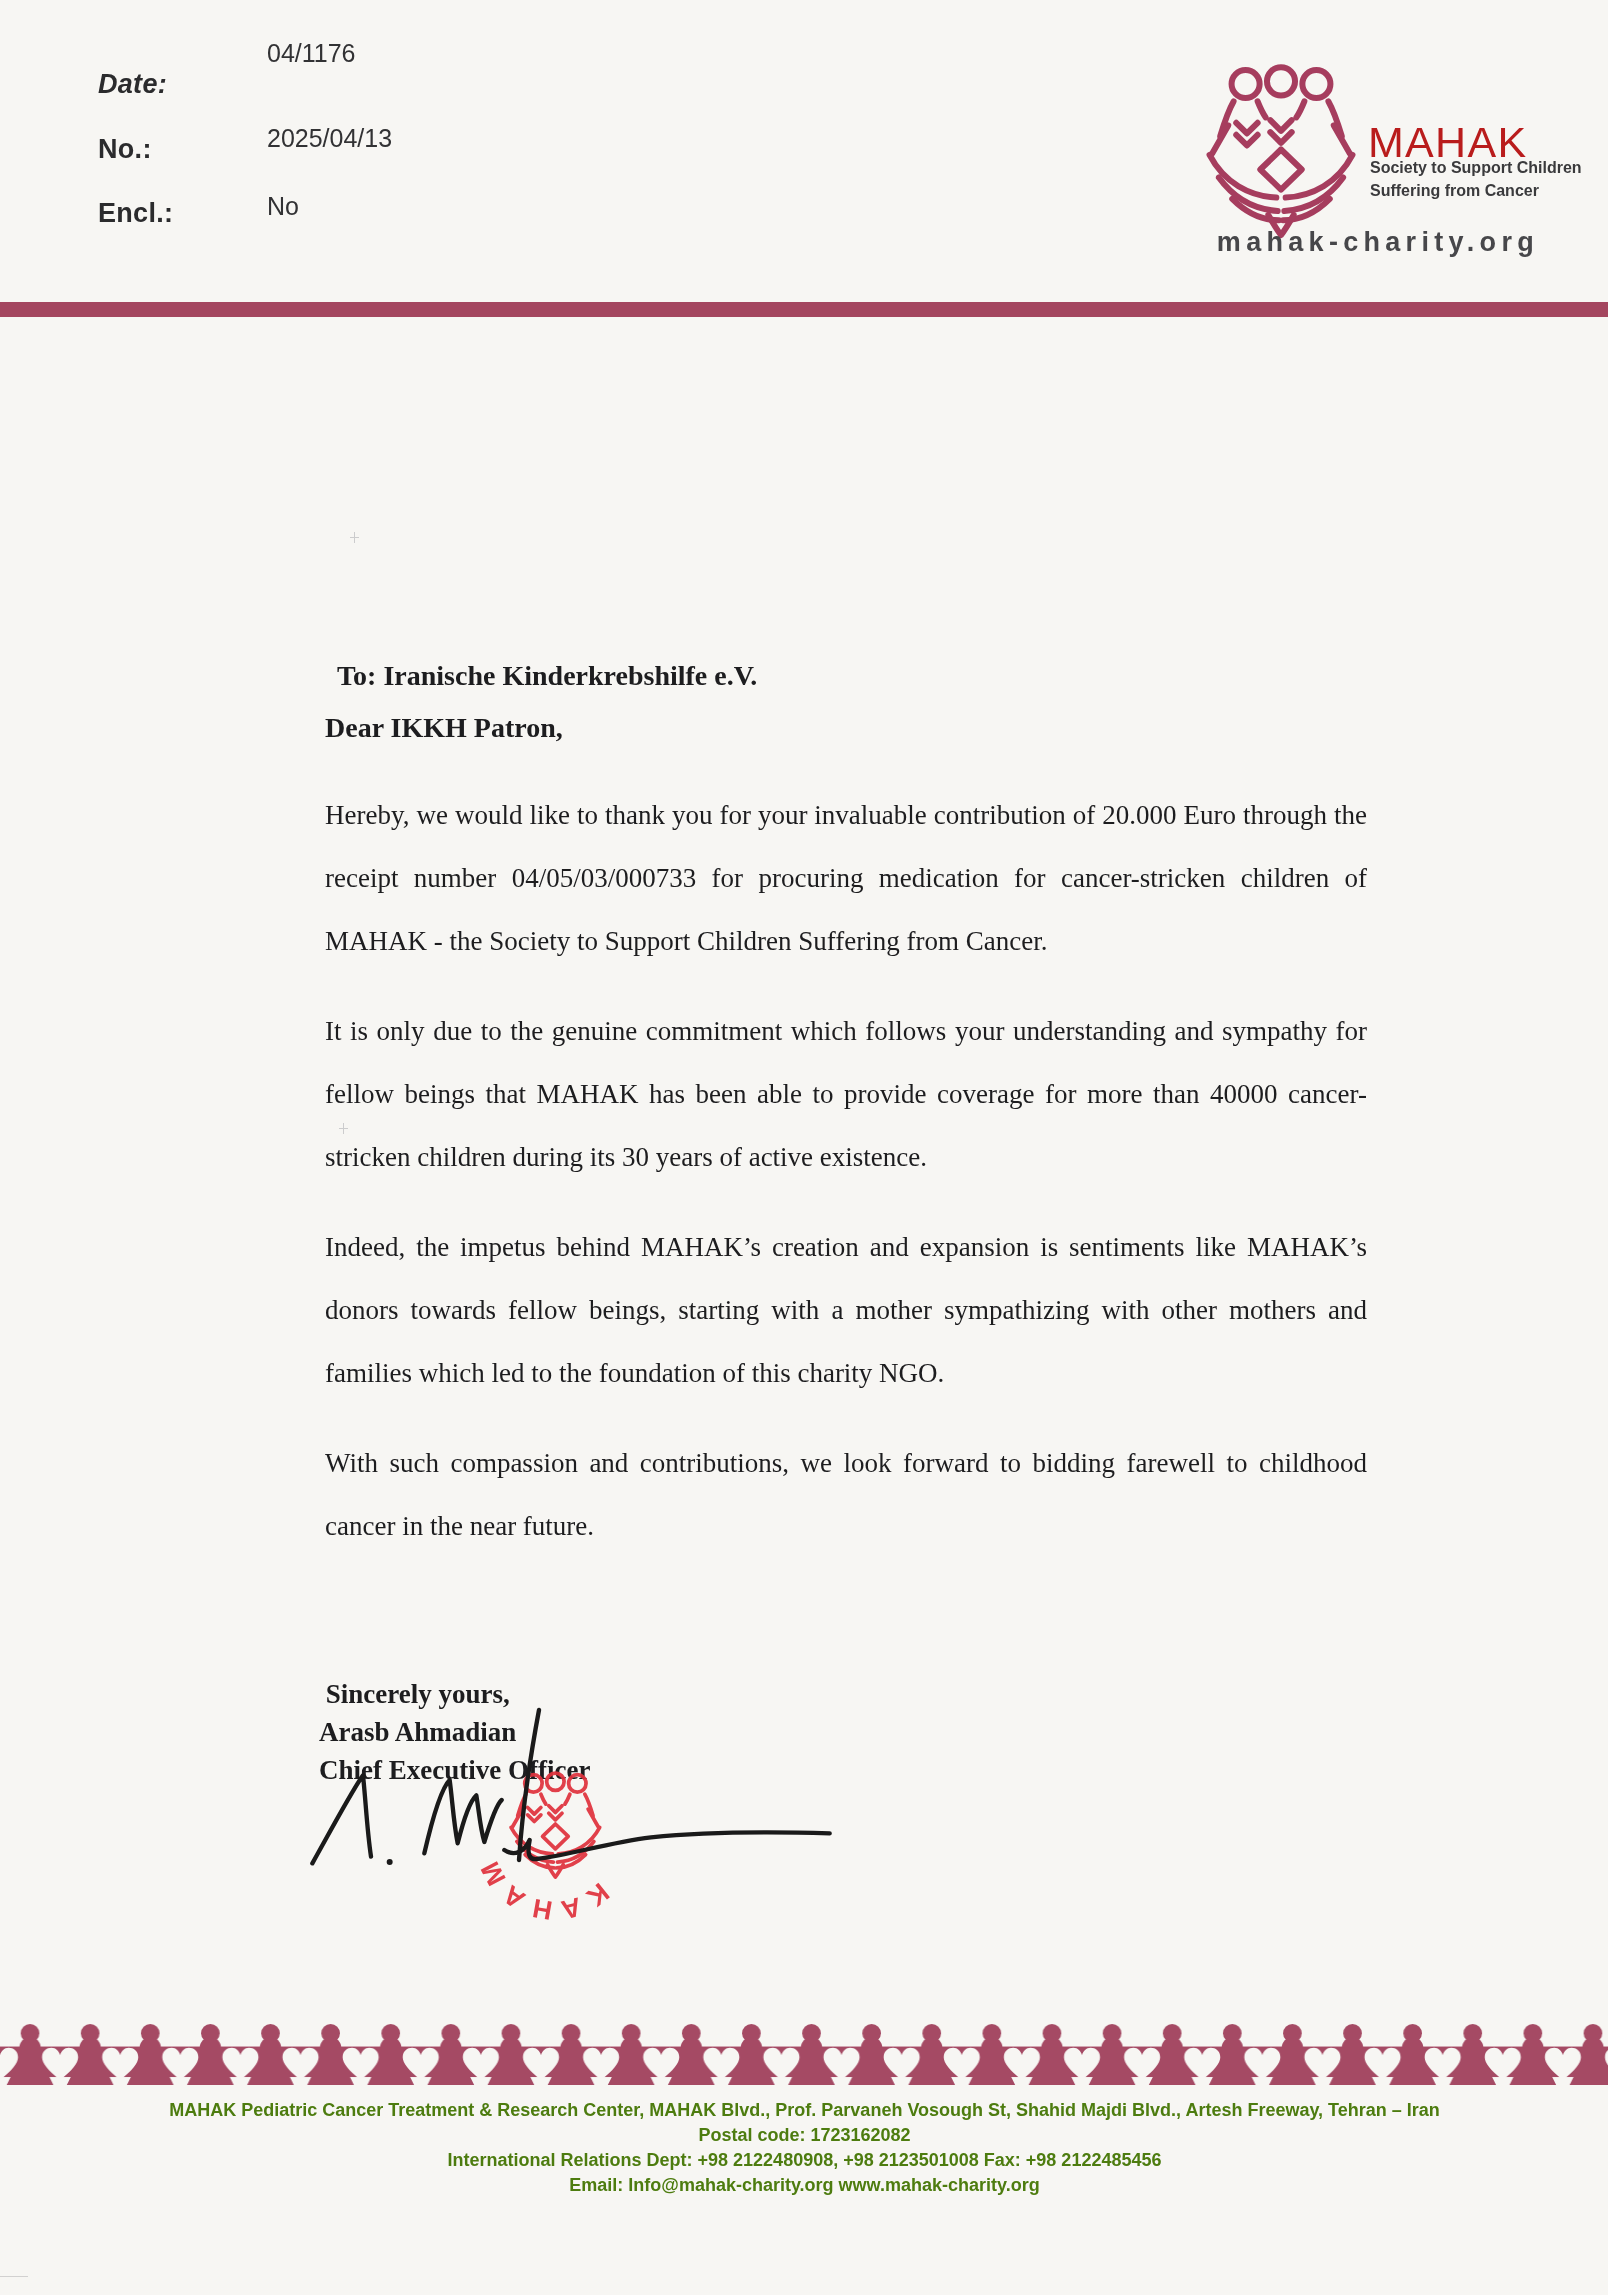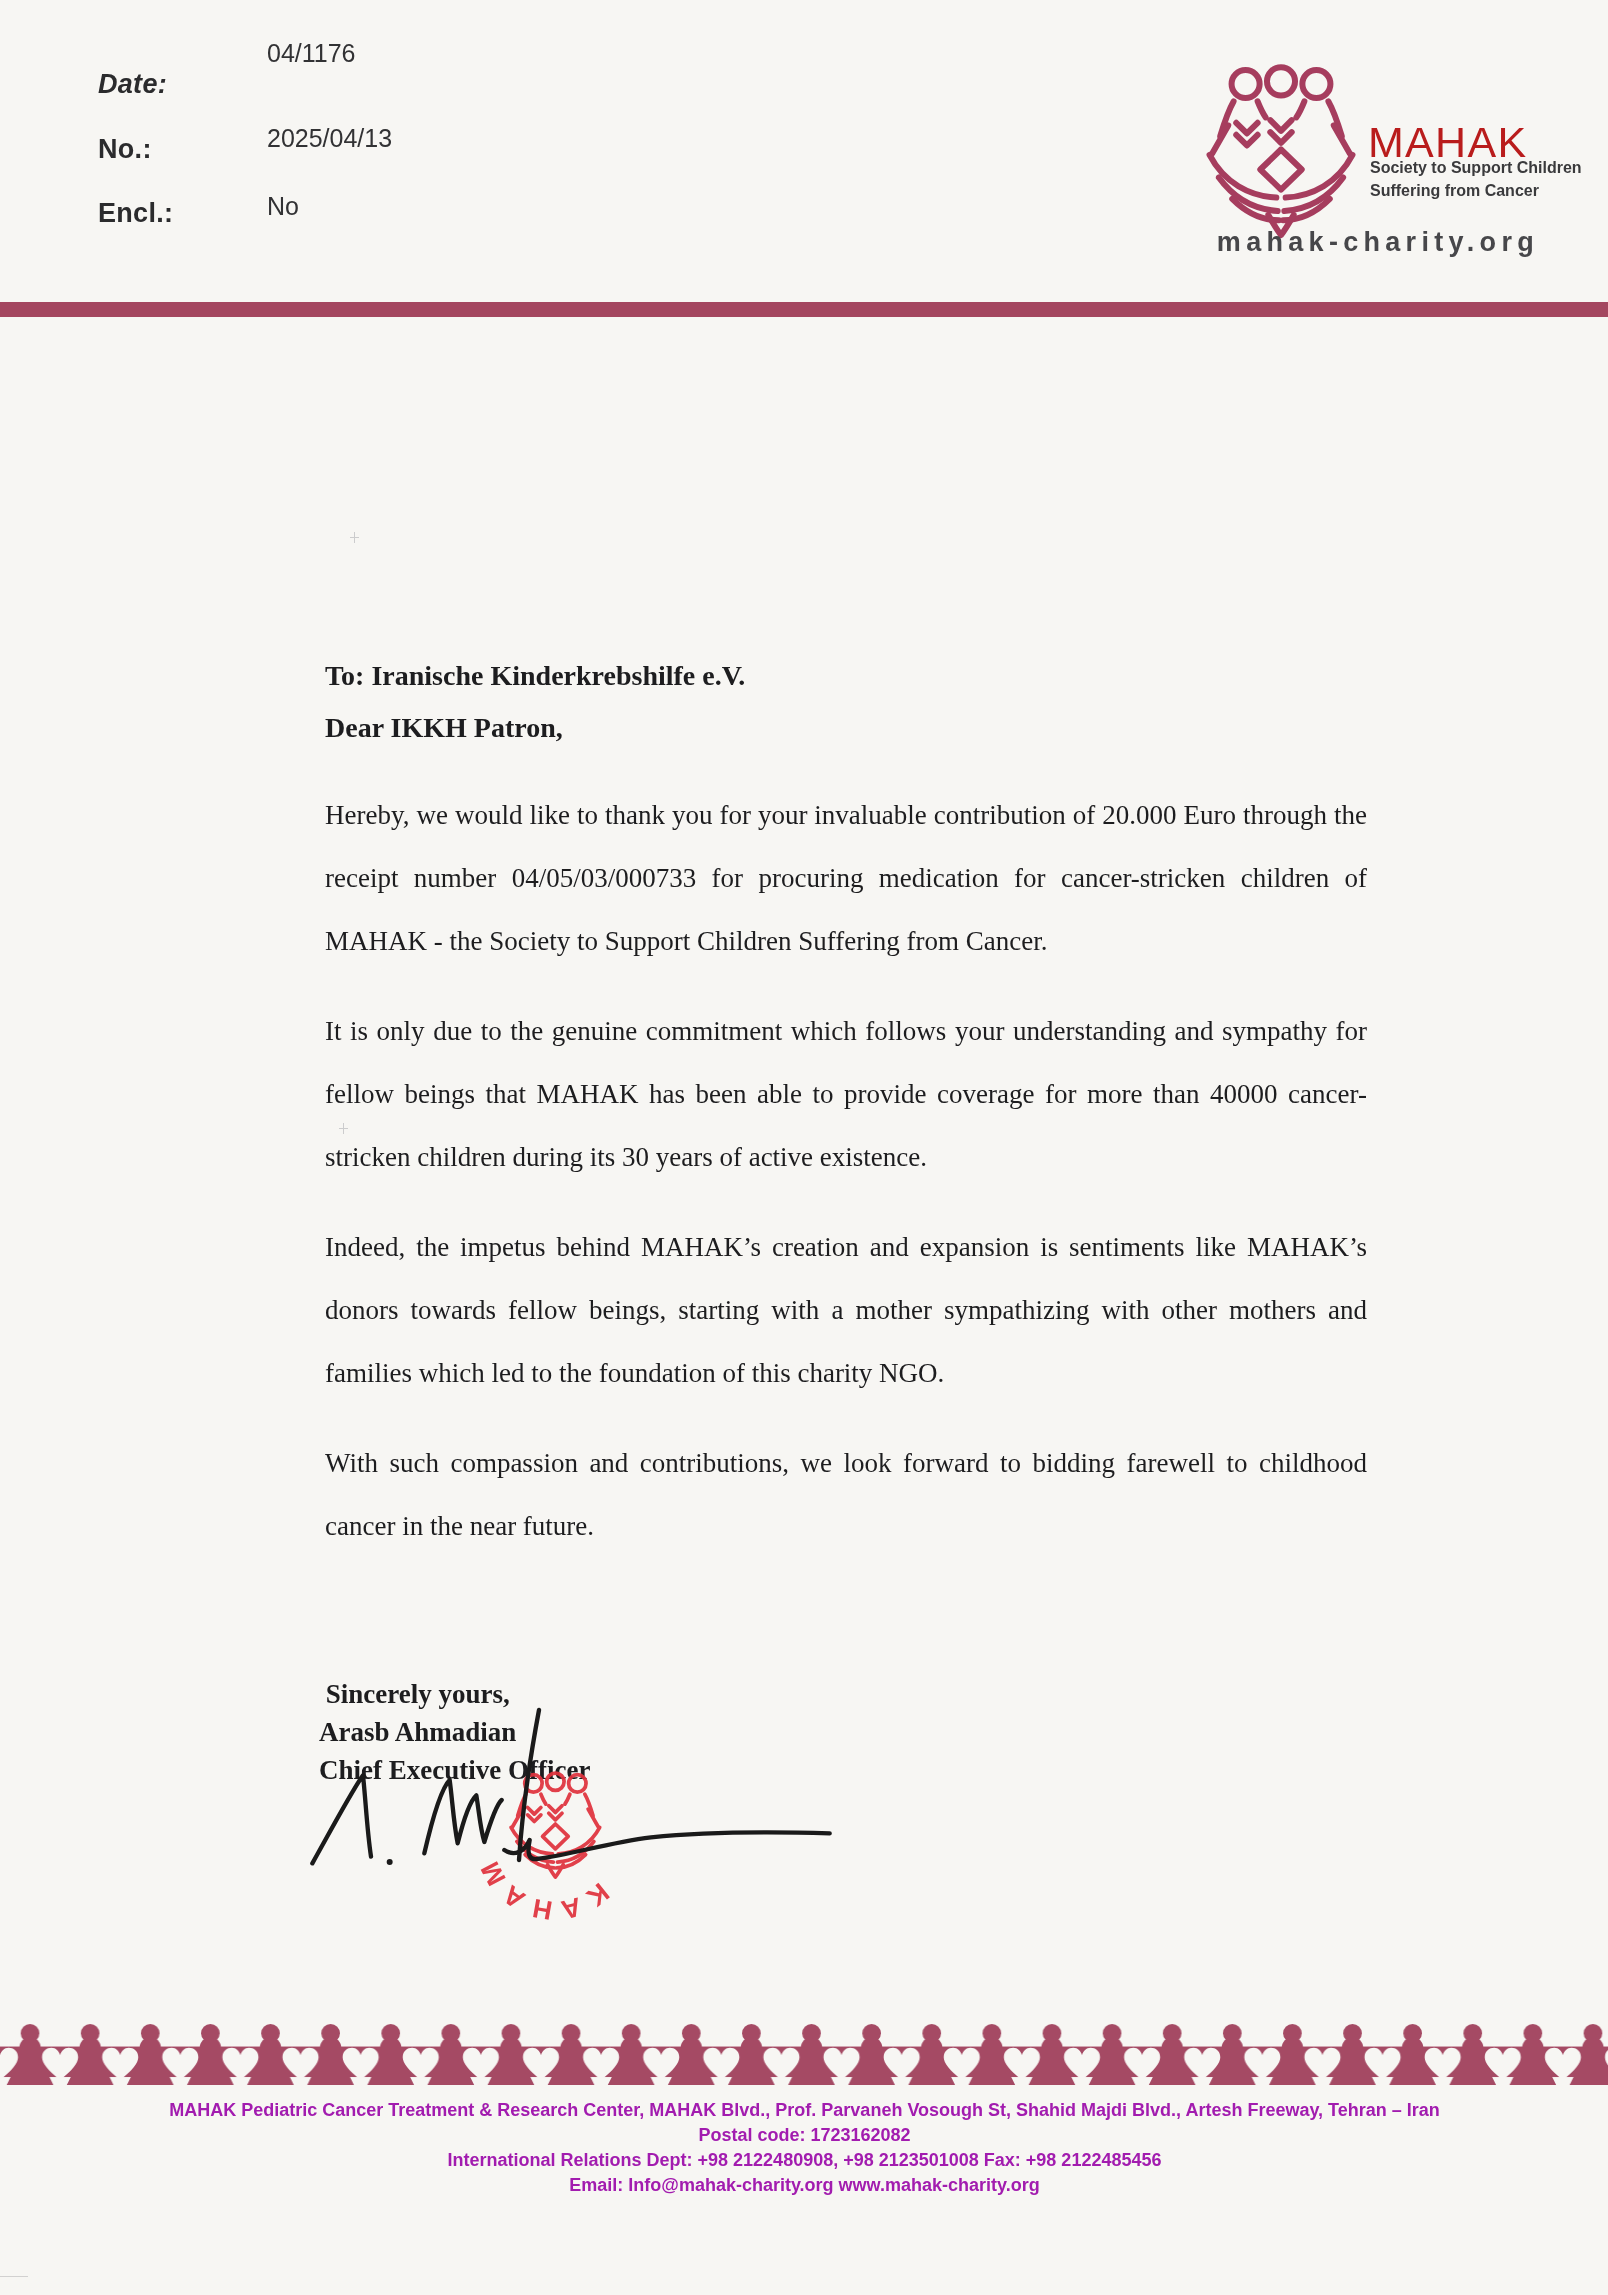--- a/index.html
+++ b/index.html
@@ -27,41 +27,41 @@
     position:absolute; left:1152px; top:227px; width:387px;
     font-weight:bold; font-size:27px; letter-spacing:5.3px; color:#47474a; text-align:right; white-space:nowrap;
   }
   .top-rule { position:absolute; left:0; top:302px; width:100%; height:15.4px; background:#a4465f; }
 
   
   .letter-body {
     position:absolute; left:325px; top:658px; width:1042px;
     font-family:"Liberation Serif","DejaVu Serif",serif; font-size:27px; color:#1d1d1f;
   }
-  .recipient  { font-weight:bold; font-size:28px; line-height:35px; }
+  .recipient  { font-weight:bold; font-size:28px; line-height:35px;margin-left:12px; }
   .salutation { font-weight:bold; font-size:28px; line-height:35px; margin-top:17.4px; }
   .para { text-align:justify; line-height:63px; margin:0; }
   .para-1 { margin-top:39px; }
   .para-2, .para-3, .para-4 { margin-top:27px; }
 
   
   .closing-block {
     position:absolute; left:319px; top:1675px;
     font-family:"Liberation Serif","DejaVu Serif",serif;
     font-weight:bold; font-size:27px; line-height:38px; color:#1d1d1f;
   }
   .closing-line { padding-left:6.7px; }
   .stamp { position:absolute; left:471px; top:1771px; width:155px; height:155px; color:#e0333e; opacity:0.93; }
   .signature { position:absolute; left:304px; top:1700px; width:534px; height:210px; color:#1a1a1a; }
 
   
   .heart-band { position:absolute; left:0; top:2024px; width:1609px; height:61px; display:block; }
   .footer-text {
     position:absolute; left:0; top:2098px; width:1609px;
-    text-align:center; font-weight:bold; color:#a21caf;
+    text-align:center; font-weight:bold; color:#4d7c0f;
     font-size:18px; line-height:25px;
   }
   .footer-text div { white-space:nowrap; }
 
   
   .scan-mark { position:absolute; width:1.3px; height:10.7px; background:#9a9aa0; opacity:0.45; }
   .scan-mark::after { content:""; position:absolute; left:-4px; top:4.7px; width:9.4px; height:1.3px; background:#9a9aa0; }
   .sm-1 { left:354px; top:532px; }
   .sm-2 { left:343px; top:1123px; }
   .edge-line { position:absolute; left:0; top:2276px; width:28px; height:1.3px; background:#c2c2c0; opacity:0.7; }

